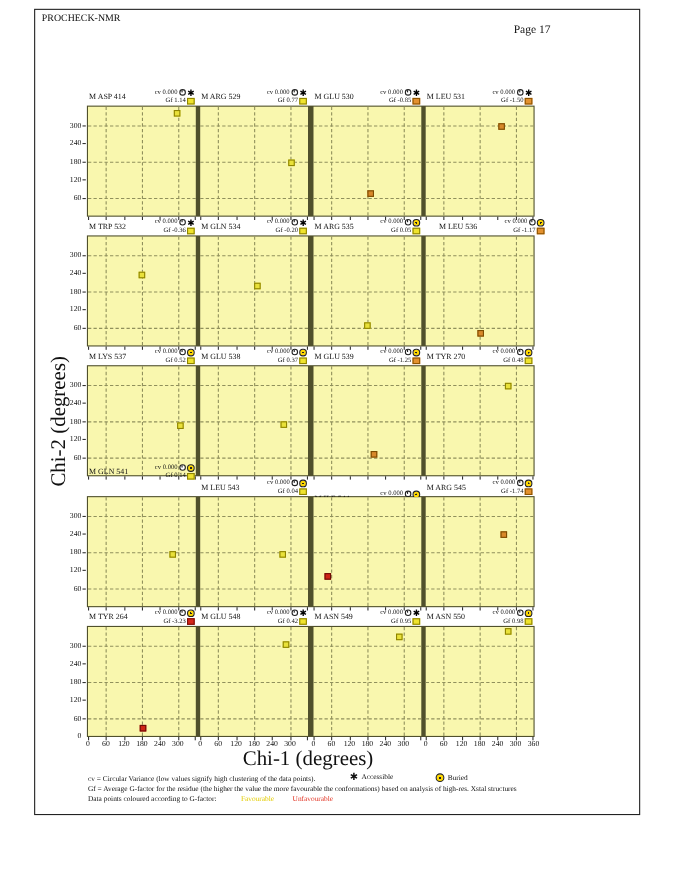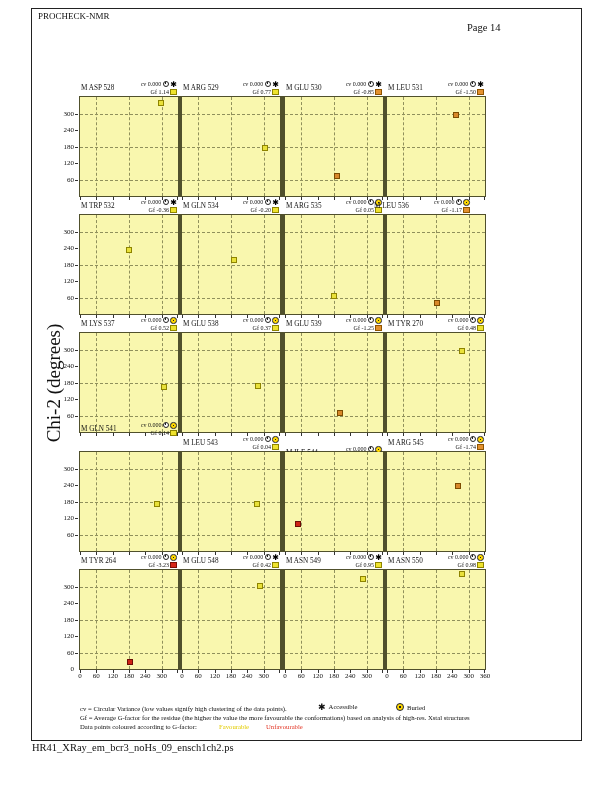--- a/index.html
+++ b/index.html
@@ -52,21 +52,21 @@
   .legend-buried{width:6px;height:6px;border-radius:50%;border:1px solid #222;display:inline-block;
           background:radial-gradient(circle,#222 0 24%,#ffd800 25%);}
   .fav-text{color:#e3cc00;} .unfav-text{color:#e23525;}
 </style>
 </head>
 <body>
 
 <div class="page">
   <div class="page-border"></div>
   <div class="procheck-label">PROCHECK-NMR</div>
-  <div class="page-number">Page 14</div>
+  <div class="page-number">Page 17</div>
 
   <div id="figure">
       <div class="row-frame" style="left: 79px; top: 96px; width: 407px; height: 101px;"></div>
       <div class="ytick-label" style="left: 56px; top: 109.5px;">300</div>
       <div class="ytick-mark" style="left: 75px; top: 113.5px;"></div>
       <div class="ytick-label" style="left: 56px; top: 126px;">240</div>
       <div class="ytick-mark" style="left: 75px; top: 130px;"></div>
       <div class="ytick-label" style="left: 56px; top: 142.5px;">180</div>
       <div class="ytick-mark" style="left: 75px; top: 146.5px;"></div>
       <div class="ytick-label" style="left: 56px; top: 159px;">120</div>
@@ -112,21 +112,21 @@
       <div class="ytick-label" style="left: 56px; top: 599px;">240</div>
       <div class="ytick-mark" style="left: 75px; top: 603px;"></div>
       <div class="ytick-label" style="left: 56px; top: 615.5px;">180</div>
       <div class="ytick-mark" style="left: 75px; top: 619.5px;"></div>
       <div class="ytick-label" style="left: 56px; top: 632px;">120</div>
       <div class="ytick-mark" style="left: 75px; top: 636px;"></div>
       <div class="ytick-label" style="left: 56px; top: 648.5px;">60</div>
       <div class="ytick-mark" style="left: 75px; top: 652.5px;"></div>
       <div class="ytick-label" style="left: 56px; top: 665px;">0</div>
       <div class="plot-header" style="left: 80px; top: 80px; width: 98px;">
-        <div class="res-label">M ASP 528</div>
+        <div class="res-label">M ASP 414</div>
         <div class="hdr-line cv-line">
           <span>cv</span>
           <span>0.000</span>
           <div class="cv-pie"></div>
           <div class="acc-star">✱</div>
         </div>
         <div class="hdr-line gf-line">
           <span>Gf</span>
           <span>1.14</span>
           <div class="gf-swatch favourable"></div>
@@ -321,21 +321,21 @@
         <div class="gh" style="top: 16.5px;"></div>
         <div class="xtick-mark" style="left: 0px;"></div>
         <div class="xtick-mark" style="left: 16.3333px;"></div>
         <div class="xtick-mark" style="left: 32.6667px;"></div>
         <div class="xtick-mark" style="left: 49px;"></div>
         <div class="xtick-mark" style="left: 65.3333px;"></div>
         <div class="xtick-mark" style="left: 81.6667px;"></div>
         <div class="xtick-mark" style="left: 97px;"></div>
         <div class="pt favourable" style="left: 46.0556px; top: 77.9px;"></div>
       </div>
-      <div class="plot-header" style="left: 373px; top: 198px; width: 98px; text-decoration: underline;">
+      <div class="plot-header" style="left: 398px; top: 198px; width: 98px; text-decoration: underline;">
         <div class="res-label">M LEU 536</div>
         <div class="hdr-line cv-line">
           <span>cv</span>
           <span>0.000</span>
           <div class="cv-pie"></div>
           <div class="acc-buried"></div>
         </div>
         <div class="hdr-line gf-line">
           <span>Gf</span>
           <span>-1.17</span>
@@ -738,30 +738,30 @@
       <div class="xtick-label" style="left: 366.667px; top: 672px;">300</div>
       <div class="xtick-label" style="left: 387px; top: 672px;">0</div>
       <div class="xtick-label" style="left: 403.333px; top: 672px;">60</div>
       <div class="xtick-label" style="left: 419.667px; top: 672px;">120</div>
       <div class="xtick-label" style="left: 436px; top: 672px;">180</div>
       <div class="xtick-label" style="left: 452.333px; top: 672px;">240</div>
       <div class="xtick-label" style="left: 468.667px; top: 672px;">300</div>
       <div class="xtick-label" style="left: 485px; top: 672px;">360</div>
     </div>
 
+  <div class="xlabel">Chi-1 (degrees)</div>
   <div class="ylabel">Chi-2 (degrees)</div>
 
   <div class="legend-line" style="left:80px;top:705px;">cv = Circular Variance (low values signify high clustering of the data points).</div>
   <div class="legend-icon-item" style="left:318px;top:703px;">
     <span class="legend-star">✱</span>
     <span>Accessible</span>
   </div>
   <div class="legend-icon-item" style="left:396px;top:703px;">
     <span class="legend-buried"></span>
     <span>Buried</span>
   </div>
   <div class="legend-line" style="left:80px;top:714px;">Gf = Average G-factor for the residue (the higher the value the more favourable the conformations) based on analysis of high-res. Xstal structures</div>
   <div class="legend-line" style="left:80px;top:723px;">Data points coloured according to G-factor:</div>
   <div class="legend-line fav-text" style="left:219px;top:723px;">Favourable</div>
   <div class="legend-line unfav-text" style="left:266px;top:723px;">Unfavourable</div>
 
-  <div class="footer-filename">HR41_XRay_em_bcr3_noHs_09_ensch1ch2.ps</div>
 </div>
 
 </body></html>

